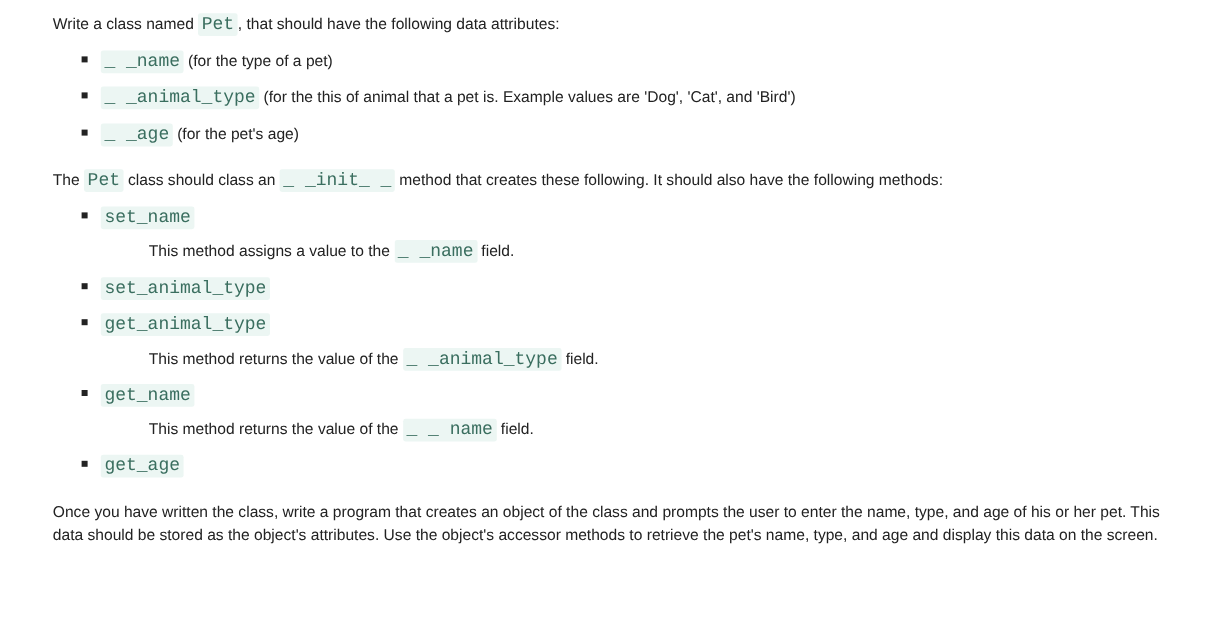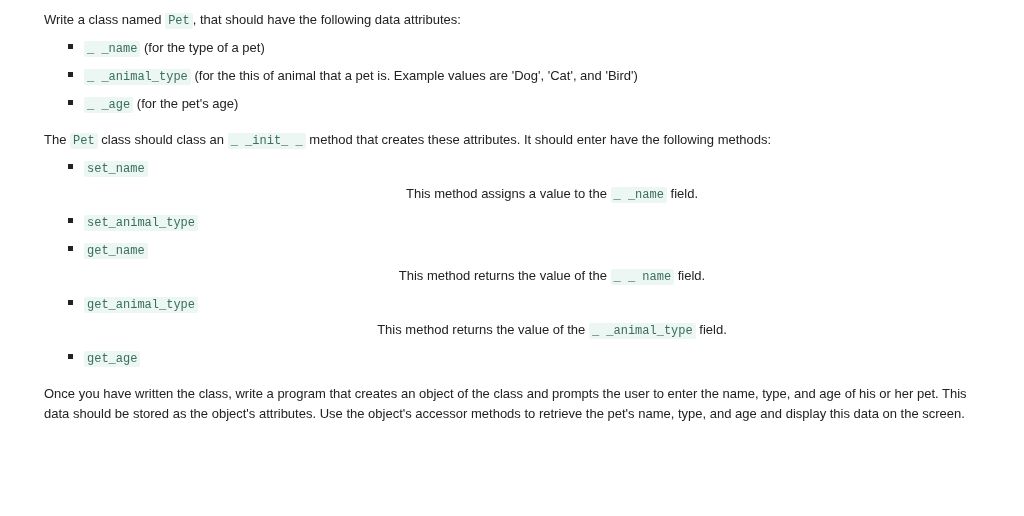--- a/index.html
+++ b/index.html
@@ -16,21 +16,21 @@
     padding: 6px 44px 20px 44px;
     box-sizing: border-box;
   }
   p {
     margin: 4px 0;
   }
   code.inline {
     background: #ecf6f3;
     color: #3a6e5f;
     font-family: "Courier New", monospace;
-    font-size: 12px;
+    font-size: 15px;
     padding: 1px 3px;
     border-radius: 2px;
   }
   ul.bullets {
     list-style: none;
     margin: 4px 0 16px 0;
     padding: 0 0 0 24px;
   }
   ul.bullets > li {
     position: relative;
@@ -41,21 +41,20 @@
     content: "";
     position: absolute;
     left: 0;
     top: 6px;
     width: 5px;
     height: 5px;
     background: #222;
   }
   .desc {
     margin: 6px 0 2px 40px;
-    text-align: center;
   }
   li.tight {
     margin-bottom: 2px;
   }
 </style>
 </head>
 <body>
 <div class="page">
 
 <p>
@@ -68,43 +67,43 @@
   </li>
   <li>
     <code class="inline">_ _animal_type</code><span> (for the this of animal that a pet is. Example values are 'Dog', 'Cat', and 'Bird')</span>
   </li>
   <li>
     <code class="inline">_ _age</code><span> (for the pet's age)</span>
   </li>
 </ul>
 
 <p>
-  <span>The </span><code class="inline">Pet</code><span> class should class an </span><code class="inline">_ _init_ _</code><span> method that creates these attributes. It should enter have the following methods:</span>
+  <span>The </span><code class="inline">Pet</code><span> class should class an </span><code class="inline">_ _init_ _</code><span> method that creates these following. It should also have the following methods:</span>
 </p>
 
 <ul class="bullets">
   <li class="tight">
     <code class="inline">set_name</code>
     <p class="desc">
       <span>This method assigns a value to the </span><code class="inline">_ _name</code><span> field.</span>
     </p>
   </li>
   <li class="tight">
     <code class="inline">set_animal_type</code>
   </li>
   <li class="tight">
+    <code class="inline">get_animal_type</code>
+    <p class="desc">
+      <span>This method returns the value of the </span><code class="inline">_ _animal_type</code><span> field.</span>
+    </p>
+  </li>
+  <li class="tight">
     <code class="inline">get_name</code>
     <p class="desc">
       <span>This method returns the value of the </span><code class="inline">_ _ name</code><span> field.</span>
-    </p>
-  </li>
-  <li class="tight">
-    <code class="inline">get_animal_type</code>
-    <p class="desc">
-      <span>This method returns the value of the </span><code class="inline">_ _animal_type</code><span> field.</span>
     </p>
   </li>
   <li class="tight">
     <code class="inline">get_age</code>
   </li>
 </ul>
 
 <p>Once you have written the class, write a program that creates an object of the class and prompts the user to enter the name, type, and age of his or her pet. This data should be stored as the object's attributes. Use the object's accessor methods to retrieve the pet's name, type, and age and display this data on the screen.</p>
 
 </div>

